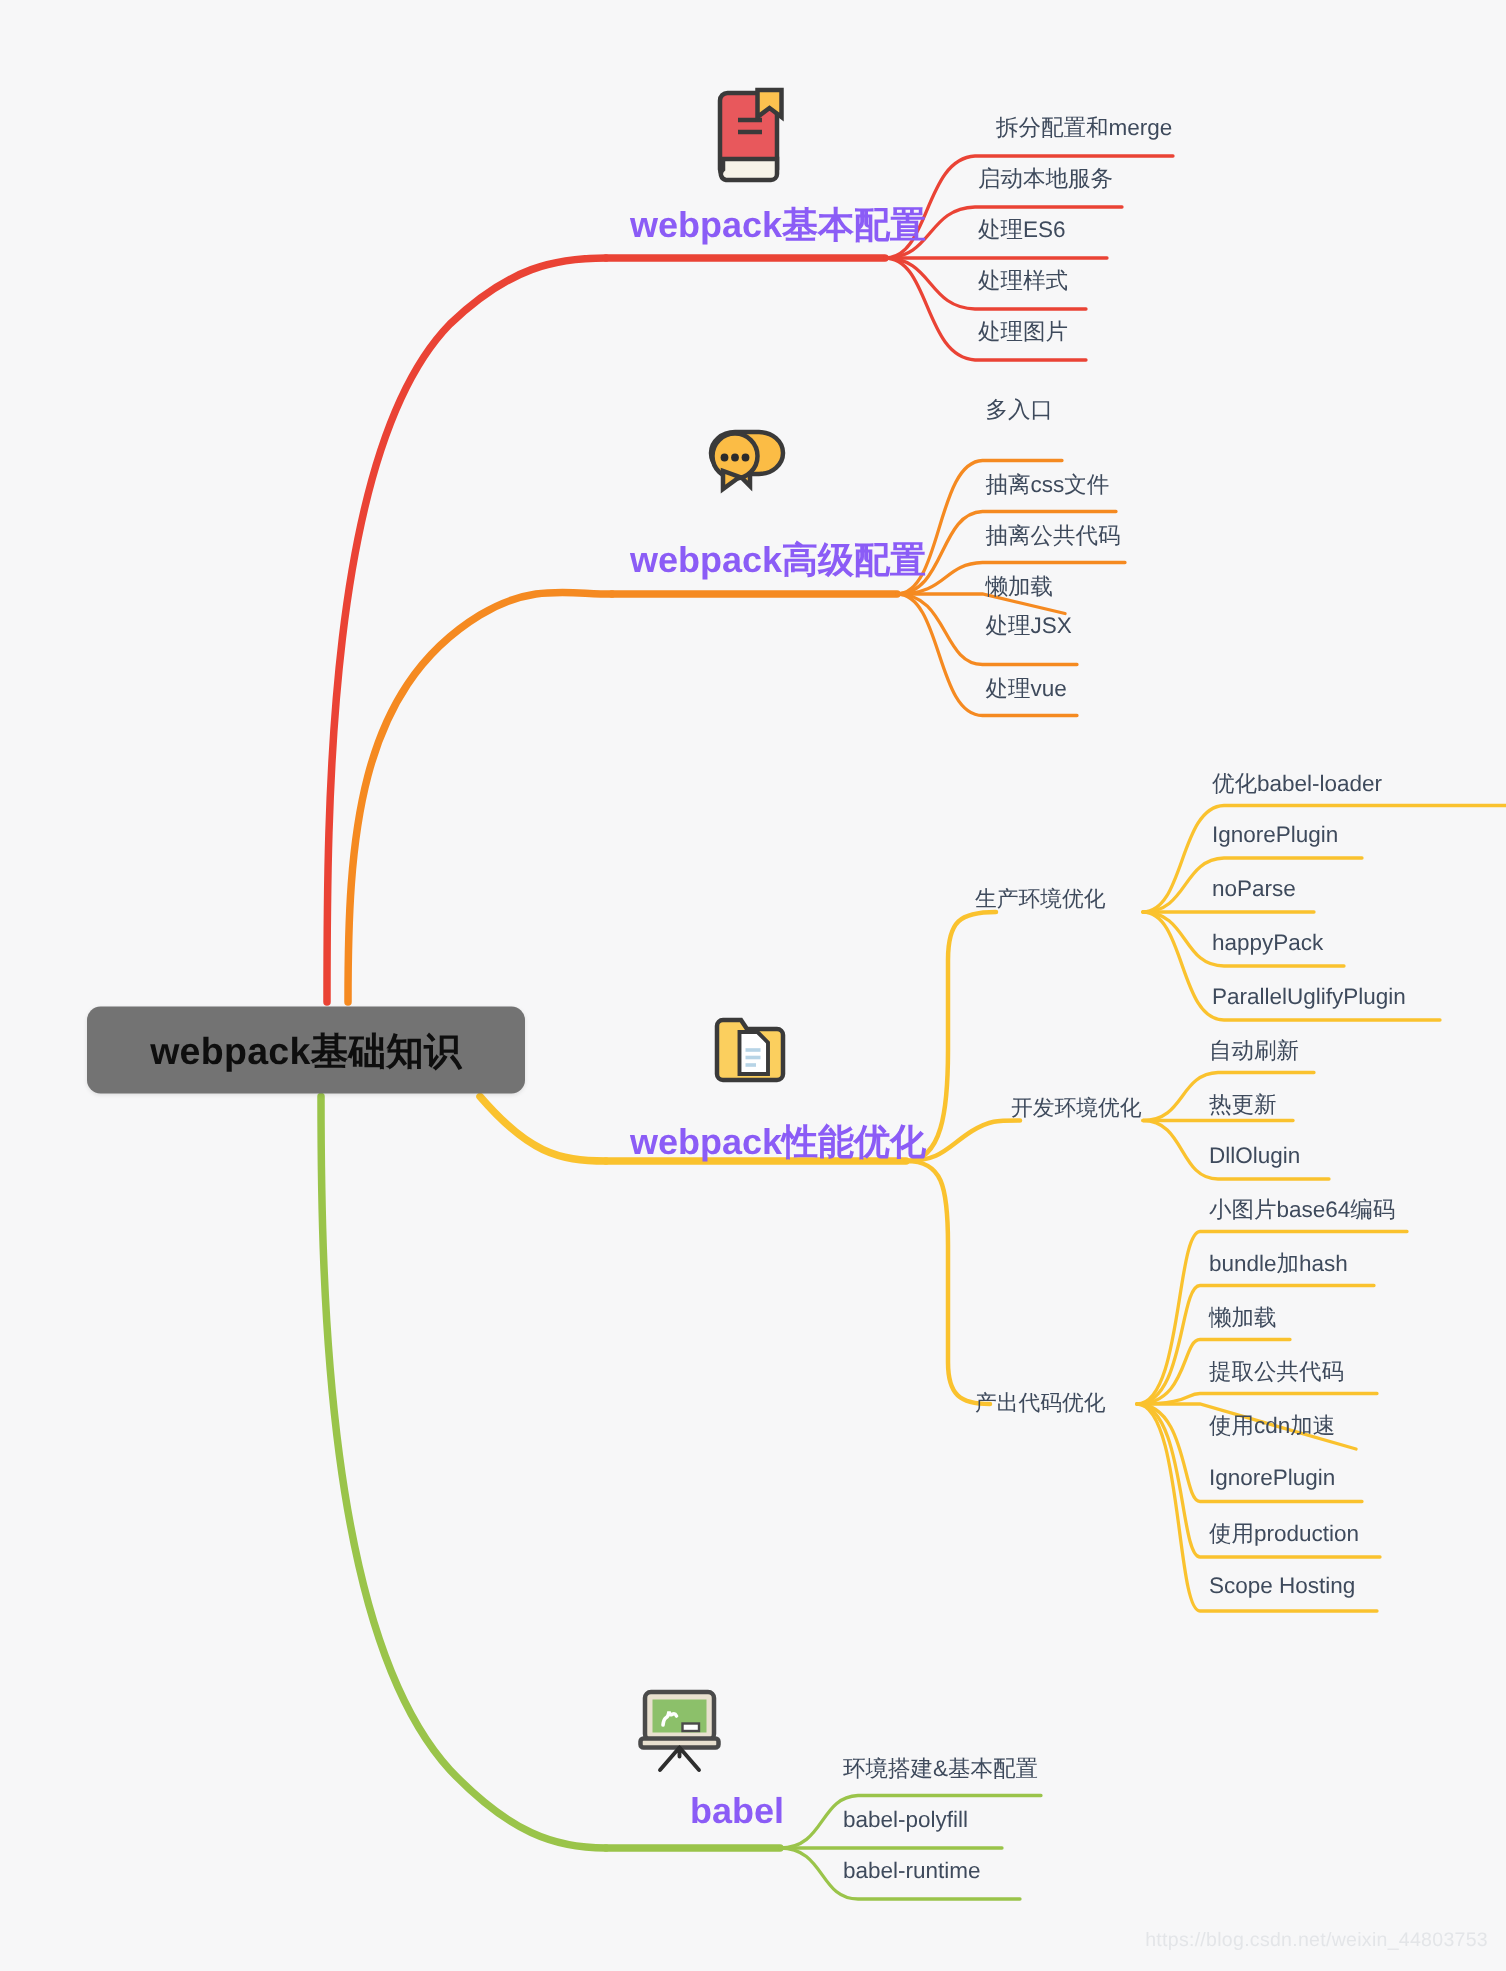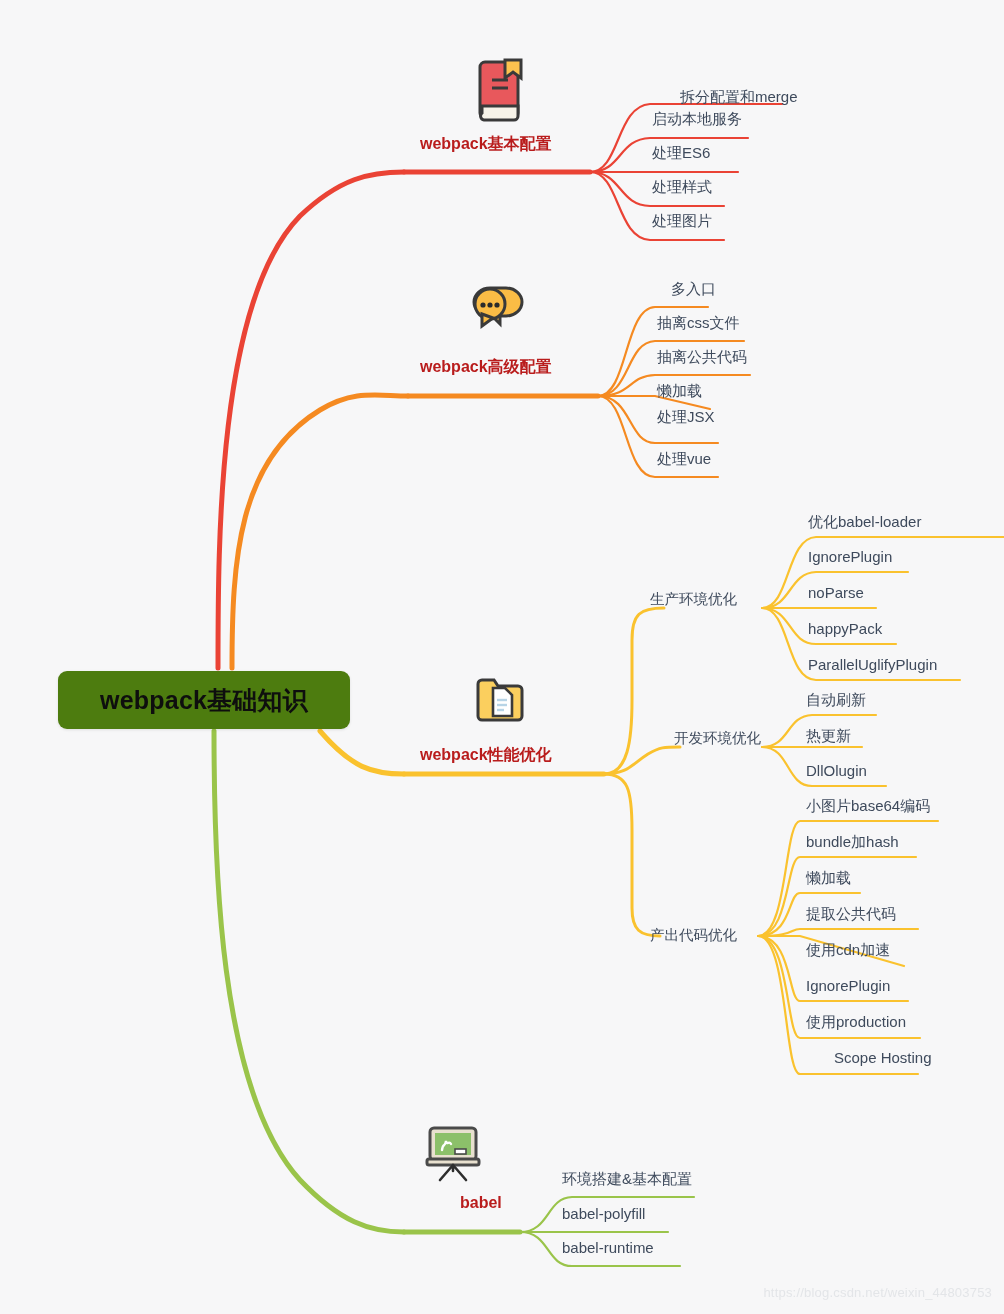--- a/index.html
+++ b/index.html
@@ -11,36 +11,36 @@
     position:relative;
   }
   #stage{position:absolute;left:0;top:0;width:1004px;height:1314px;}
   svg.links{position:absolute;left:0;top:0;width:1004px;height:1314px;pointer-events:none;}
 
   
   .root-node{
     position:absolute;
     left:58px;top:671px;
     width:292px;height:58px;
-    background:#4d7c0f;
+    background:#737373;
     border-radius:9px;
     box-shadow:0 1px 3px rgba(0,0,0,.10);
     display:flex;align-items:center;justify-content:center;
     z-index:5;
   }
   .root-node span{
     font-size:25px;font-weight:700;color:#0e0e0e;letter-spacing:.2px;
   }
 
   
   .branch-title{
     position:absolute;
-    font-size:16px;
+    font-size:24px;
     font-weight:700;
-    color:#b91c1c;
+    color:#8b5cf6;
     white-space:nowrap;
     z-index:4;
   }
   .branch-icon{
     position:absolute;
     z-index:4;
   }
 
   
   .mid-label{
@@ -155,38 +155,38 @@
   <div class="branch-icon" style="left:472px;top:56px;">
     <svg width="56" height="72" viewBox="0 0 56 72">
       <rect x="8" y="6" width="38" height="56" rx="5" fill="#e8585c" stroke="#3a3a3a" stroke-width="3"></rect>
       <path d="M10,50 L46,50 L46,60 a4,4 0 0 1 -4,4 L12,64 a4,4 0 0 1 -2,-7 z" fill="#f7f3e8" stroke="#3a3a3a" stroke-width="3"></path>
       <line x1="20" y1="24" x2="36" y2="24" stroke="#3a3a3a" stroke-width="3"></line>
       <line x1="20" y1="32" x2="36" y2="32" stroke="#3a3a3a" stroke-width="3"></line>
       <path d="M33,4 L49,4 L49,22 L41,16 L33,22 z" fill="#fcc24f" stroke="#3a3a3a" stroke-width="3"></path>
     </svg>
   </div>
   <div class="branch-title" style="left:420px;top:134px;">webpack基本配置</div>
-  <div class="leaf-label" style="left:680px;top:76px;margin-top:12px;">拆分配置和merge</div>
+  <div class="leaf-label" style="left:664px;top:76px;">拆分配置和merge</div>
   <div class="leaf-label" style="left:652px;top:110px;">启动本地服务</div>
   <div class="leaf-label" style="left:652px;top:144px;">处理ES6</div>
   <div class="leaf-label" style="left:652px;top:178px;">处理样式</div>
   <div class="leaf-label" style="left:652px;top:212px;">处理图片</div>
 
   <div class="branch-icon" style="left:466px;top:282px;">
     <svg width="66" height="58" viewBox="0 0 66 58">
       <path d="M40,6 a16,14 0 0 1 0,28 l-6,0 l0,8 l-8,-8 l-2,0 a16,14 0 0 1 0,-28 z" fill="#fbbc45" stroke="#3a3a3a" stroke-width="3"></path>
       <circle cx="24" cy="22" r="15" fill="#fbbc45" stroke="#3a3a3a" stroke-width="3"></circle>
       <path d="M16,32 l0,12 l11,-8 z" fill="#fbbc45" stroke="#3a3a3a" stroke-width="3"></path>
       <circle cx="17" cy="23" r="2.6" fill="#2b2b2b"></circle>
       <circle cx="24" cy="23" r="2.6" fill="#2b2b2b"></circle>
       <circle cx="31" cy="23" r="2.6" fill="#2b2b2b"></circle>
     </svg>
   </div>
   <div class="branch-title" style="left:420px;top:357px;">webpack高级配置</div>
-  <div class="leaf-label" style="left:657px;top:280px;margin-left:14px;">多入口</div>
+  <div class="leaf-label" style="left:657px;top:264px;">多入口</div>
   <div class="leaf-label" style="left:657px;top:314px;">抽离css文件</div>
   <div class="leaf-label" style="left:657px;top:348px;">抽离公共代码</div>
   <div class="leaf-label" style="left:657px;top:382px;">懒加载</div>
   <div class="leaf-label" style="left:657px;top:408px;">处理JSX</div>
   <div class="leaf-label" style="left:657px;top:450px;">处理vue</div>
 
   <div class="branch-icon" style="left:472px;top:672px;">
     <svg width="58" height="56" viewBox="0 0 58 56">
       <path d="M6,12 a4,4 0 0 1 4,-4 l12,0 l4,6 l20,0 a4,4 0 0 1 4,4 l0,26 a4,4 0 0 1 -4,4 l-36,0 a4,4 0 0 1 -4,-4 z" fill="#fbcf5e" stroke="#3a3a3a" stroke-width="3"></path>
       <path d="M21,16 l12,0 l7,7 l0,21 l-19,0 z" fill="#ffffff" stroke="#3a3a3a" stroke-width="2.6"></path>
@@ -211,21 +211,21 @@
   <div class="leaf-label" style="left:806px;top:727px;">热更新</div>
   <div class="leaf-label" style="left:806px;top:762px;">DllOlugin</div>
 
   <div class="leaf-label" style="left:806px;top:797px;">小图片base64编码</div>
   <div class="leaf-label" style="left:806px;top:833px;">bundle加hash</div>
   <div class="leaf-label" style="left:806px;top:869px;">懒加载</div>
   <div class="leaf-label" style="left:806px;top:905px;">提取公共代码</div>
   <div class="leaf-label" style="left:806px;top:941px;">使用cdn加速</div>
   <div class="leaf-label" style="left:806px;top:977px;">IgnorePlugin</div>
   <div class="leaf-label" style="left:806px;top:1013px;">使用production</div>
-  <div class="leaf-label" style="left:806px;top:1049px;margin-left:28px;">Scope Hosting</div>
+  <div class="leaf-label" style="left:806px;top:1049px;">Scope Hosting</div>
 
   <div class="branch-icon" style="left:422px;top:1122px;">
     <svg width="62" height="62" viewBox="0 0 62 62">
       <rect x="8" y="6" width="46" height="32" rx="4" fill="#e8e0cf" stroke="#4a4a4a" stroke-width="3"></rect>
       <rect x="13" y="11" width="36" height="22" fill="#8cc06a"></rect>
       <path d="M20,28 C21,20 23,26 24,19 C25,24 27,18 29,22" fill="none" stroke="#ffffff" stroke-width="2.4" stroke-linecap="round"></path>
       <rect x="33" y="27" width="11" height="5" fill="#ffffff" stroke="#4a4a4a" stroke-width="1.6"></rect>
       <rect x="5" y="37" width="52" height="6" rx="2" fill="#e8e0cf" stroke="#4a4a4a" stroke-width="3"></rect>
       <path d="M31,43 L18,58 M31,43 L44,58 M31,43 L31,49" fill="none" stroke="#2e2e2e" stroke-width="2.6" stroke-linecap="round"></path>
     </svg>

